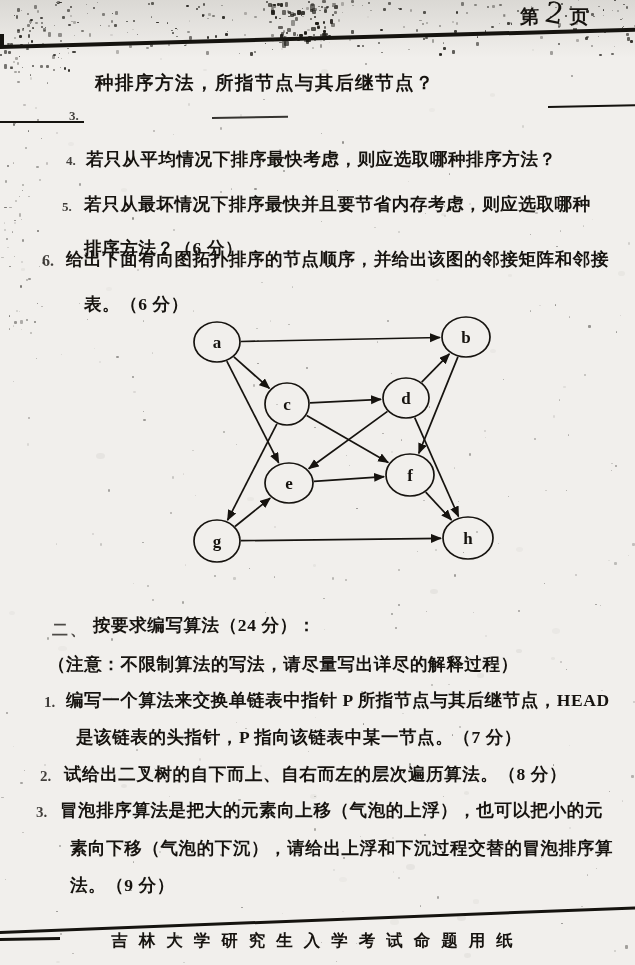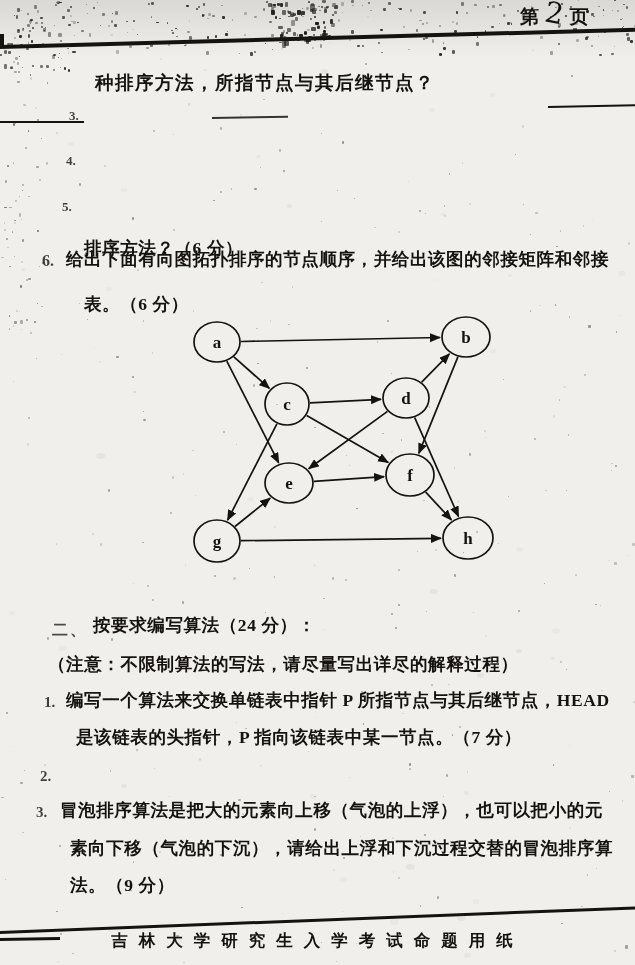--- a/index.html
+++ b/index.html
@@ -73,22 +73,24 @@
   </div>
 
   <div class="rule" style="left:-3px;top:45px;width:642px;height:3.5px;transform:rotate(-1.55deg);"></div>
   <div class="rule" style="left:0;top:34px;width:4px;height:14px;"></div>
 
   <div class="tl heading" style="left:95px;top:70px;">种排序方法，所指节点与其后继节点？</div>
 
   <div class="mk" style="left:69px;top:108px;">3.</div>
 
   <div class="mk" style="left:66px;top:153px;">4.</div>
+  <div class="tl" style="left:86px;top:147px;">若只从平均情况下排序最快考虑，则应选取哪种排序方法？</div>
 
   <div class="mk" style="left:62px;top:199px;">5.</div>
+  <div class="tl" style="left:84px;top:192px;">若只从最坏情况下排序最快并且要节省内存考虑，则应选取哪种</div>
 
   <div class="tl" style="left:84px;top:236px;">排序方法？（6 分）</div>
 
   <div class="rule" style="left:0;top:121px;width:84px;height:2px;"></div>
   <div class="rule" style="left:212px;top:117px;width:76px;height:1.8px;transform:rotate(-1deg);opacity:.85;"></div>
   <div class="rule" style="left:548px;top:106px;width:90px;height:2.2px;transform:rotate(-1.2deg);"></div>
 
   <div class="mk" style="left:42px;top:252px;font-size:16px;">6.</div>
   <div class="tl" style="left:66px;top:247px;">给出下面有向图拓扑排序的节点顺序，并给出该图的邻接矩阵和邻接</div>
   <div class="tl" style="left:84px;top:292px;">表。（6 分）</div>
@@ -154,20 +156,21 @@
   <div class="mk" style="left:52px;top:620px;font-size:16px;opacity:.75;letter-spacing:2px;">二、</div>
   <div class="tl" style="left:93px;top:613px;">按要求编写算法（24 分）：</div>
 
   <div class="tl" style="left:48px;top:652px;">（注意：不限制算法的写法，请尽量写出详尽的解释过程）</div>
 
   <div class="mk" style="left:44px;top:694px;font-size:15px;">1.</div>
   <div class="tl" style="left:66px;top:688px;">编写一个算法来交换单链表中指针 P 所指节点与其后继节点，HEAD</div>
   <div class="tl" style="left:76px;top:725px;">是该链表的头指针，P 指向该链表中某一节点。（7 分）</div>
 
   <div class="mk" style="left:40px;top:768px;font-size:15px;">2.</div>
+  <div class="tl" style="left:64px;top:762px;">试给出二叉树的自下而上、自右而左的层次遍历算法。（8 分）</div>
 
   <div class="mk" style="left:36px;top:804px;font-size:15px;">3.</div>
   <div class="tl" style="left:70px;top:836px;">素向下移（气泡的下沉），请给出上浮和下沉过程交替的冒泡排序算</div>
   <div class="tl" style="left:60px;top:798px;">冒泡排序算法是把大的元素向上移（气泡的上浮），也可以把小的元</div>
   <div class="tl" style="left:70px;top:873px;">法。（9 分）</div>
 
   <div class="rule" style="left:-3px;top:931px;width:642px;height:3px;transform:rotate(-2.2deg);"></div>
   <div class="rule" style="left:0;top:938px;width:60px;height:2.5px;transform:rotate(-1deg);"></div>
   <div id="footer-text">吉林大学研究生入学考试命题用纸</div>
 

